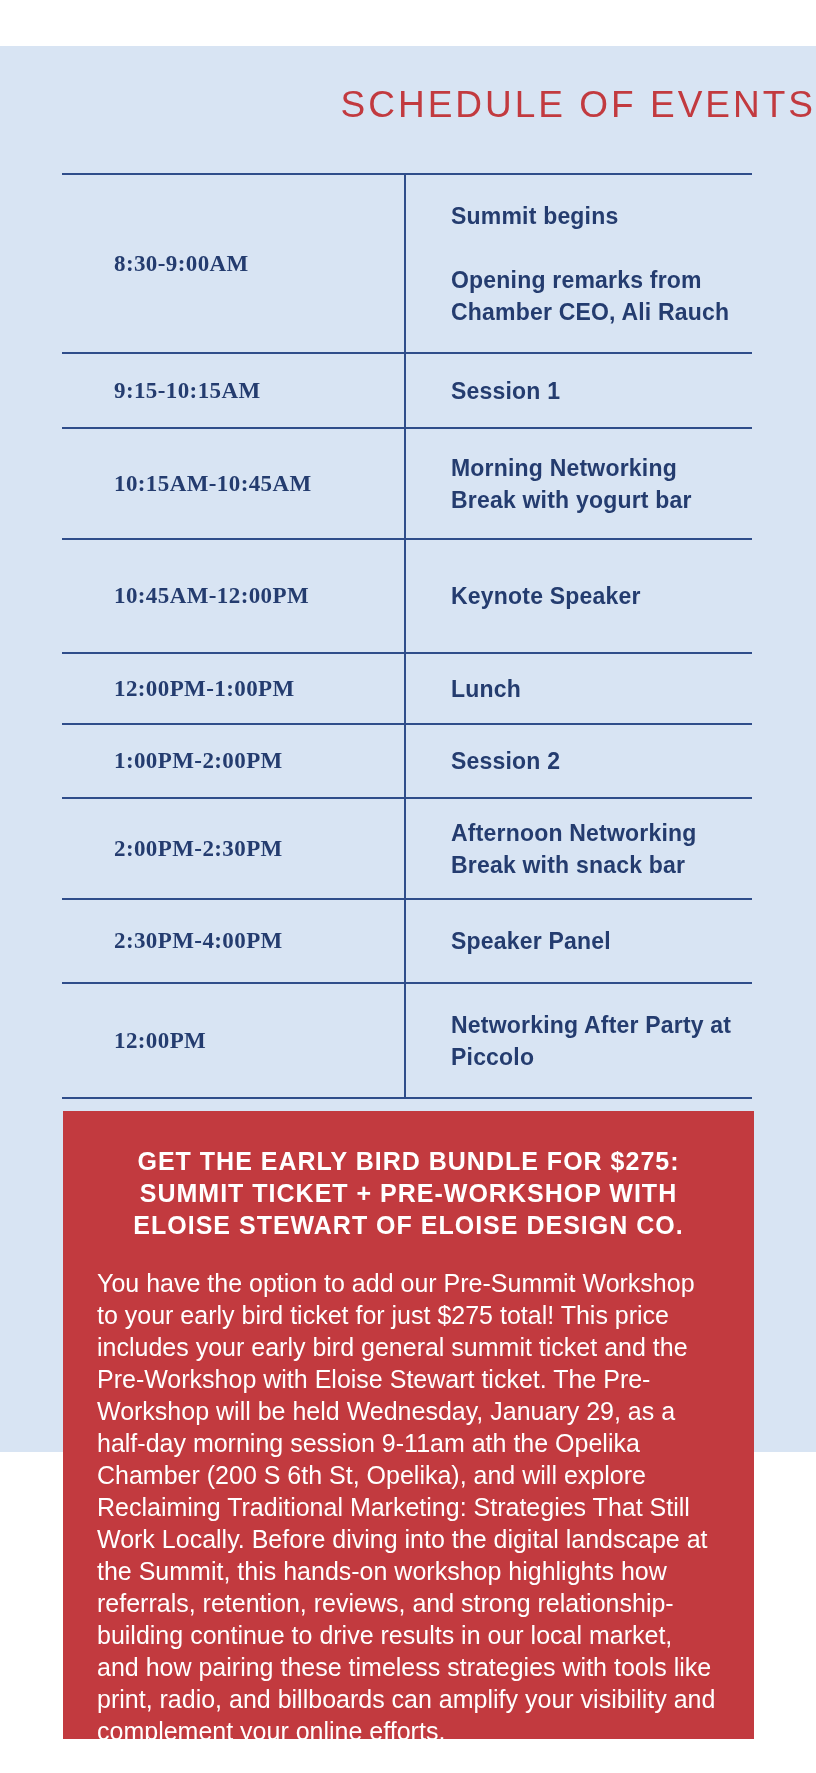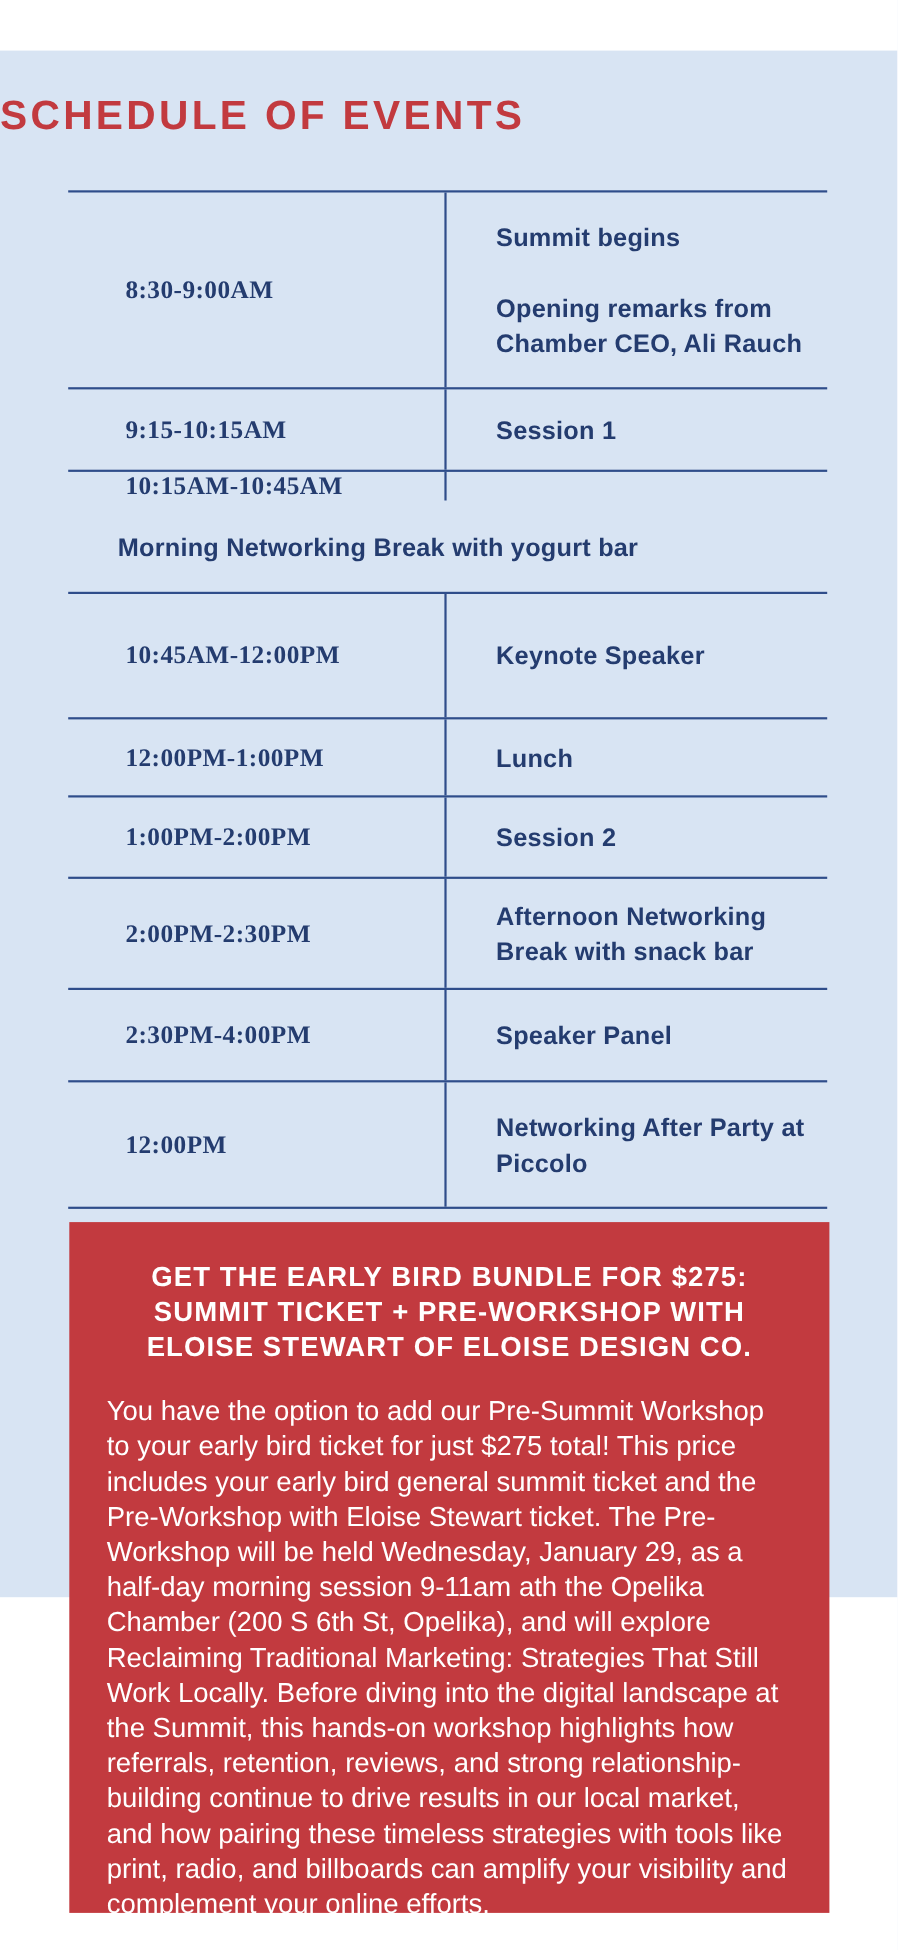--- a/index.html
+++ b/index.html
@@ -9,22 +9,22 @@
     overflow:hidden;
     background:#ffffff;
     font-family:"Liberation Sans", sans-serif;
   }
   .band-blue{
     position:absolute;left:0;top:46px;width:816px;height:1406px;
     background:var(--bg-blue,#d8e4f3);
   }
   .title{
     position:absolute;left:0;top:84px;width:816px;margin:0;
-    text-align:left;
-    font-size:37px;font-weight:bold;letter-spacing:3px;
+    text-align:right;
+    font-size:37px;font-weight:normal;letter-spacing:3px;
     color:var(--red,#c23a3f);
   }
   .table{
     position:absolute;left:62px;top:173px;width:690px;
     border-top:2px solid var(--line,#2f4d8a);
   }
   .row{
     display:flex;
     box-sizing:border-box;
     border-bottom:2px solid var(--line,#2f4d8a);
@@ -80,21 +80,21 @@
       <div class="row" style="height: 179px;">
         <div class="cell time">8:30-9:00AM</div>
         <div class="cell event">Summit begins
 
 Opening remarks from Chamber CEO, Ali Rauch</div>
       </div>
       <div class="row" style="height: 75px;">
         <div class="cell time">9:15-10:15AM</div>
         <div class="cell event">Session 1</div>
       </div>
-      <div class="row" style="height: 111px; flex-direction: column;">
+      <div class="row" style="height: 111px;">
         <div class="cell time">10:15AM-10:45AM</div>
         <div class="cell event">Morning Networking Break with yogurt bar</div>
       </div>
       <div class="row" style="height: 114px;">
         <div class="cell time">10:45AM-12:00PM</div>
         <div class="cell event">Keynote Speaker</div>
       </div>
       <div class="row" style="height: 71px;">
         <div class="cell time">12:00PM-1:00PM</div>
         <div class="cell event">Lunch</div>

